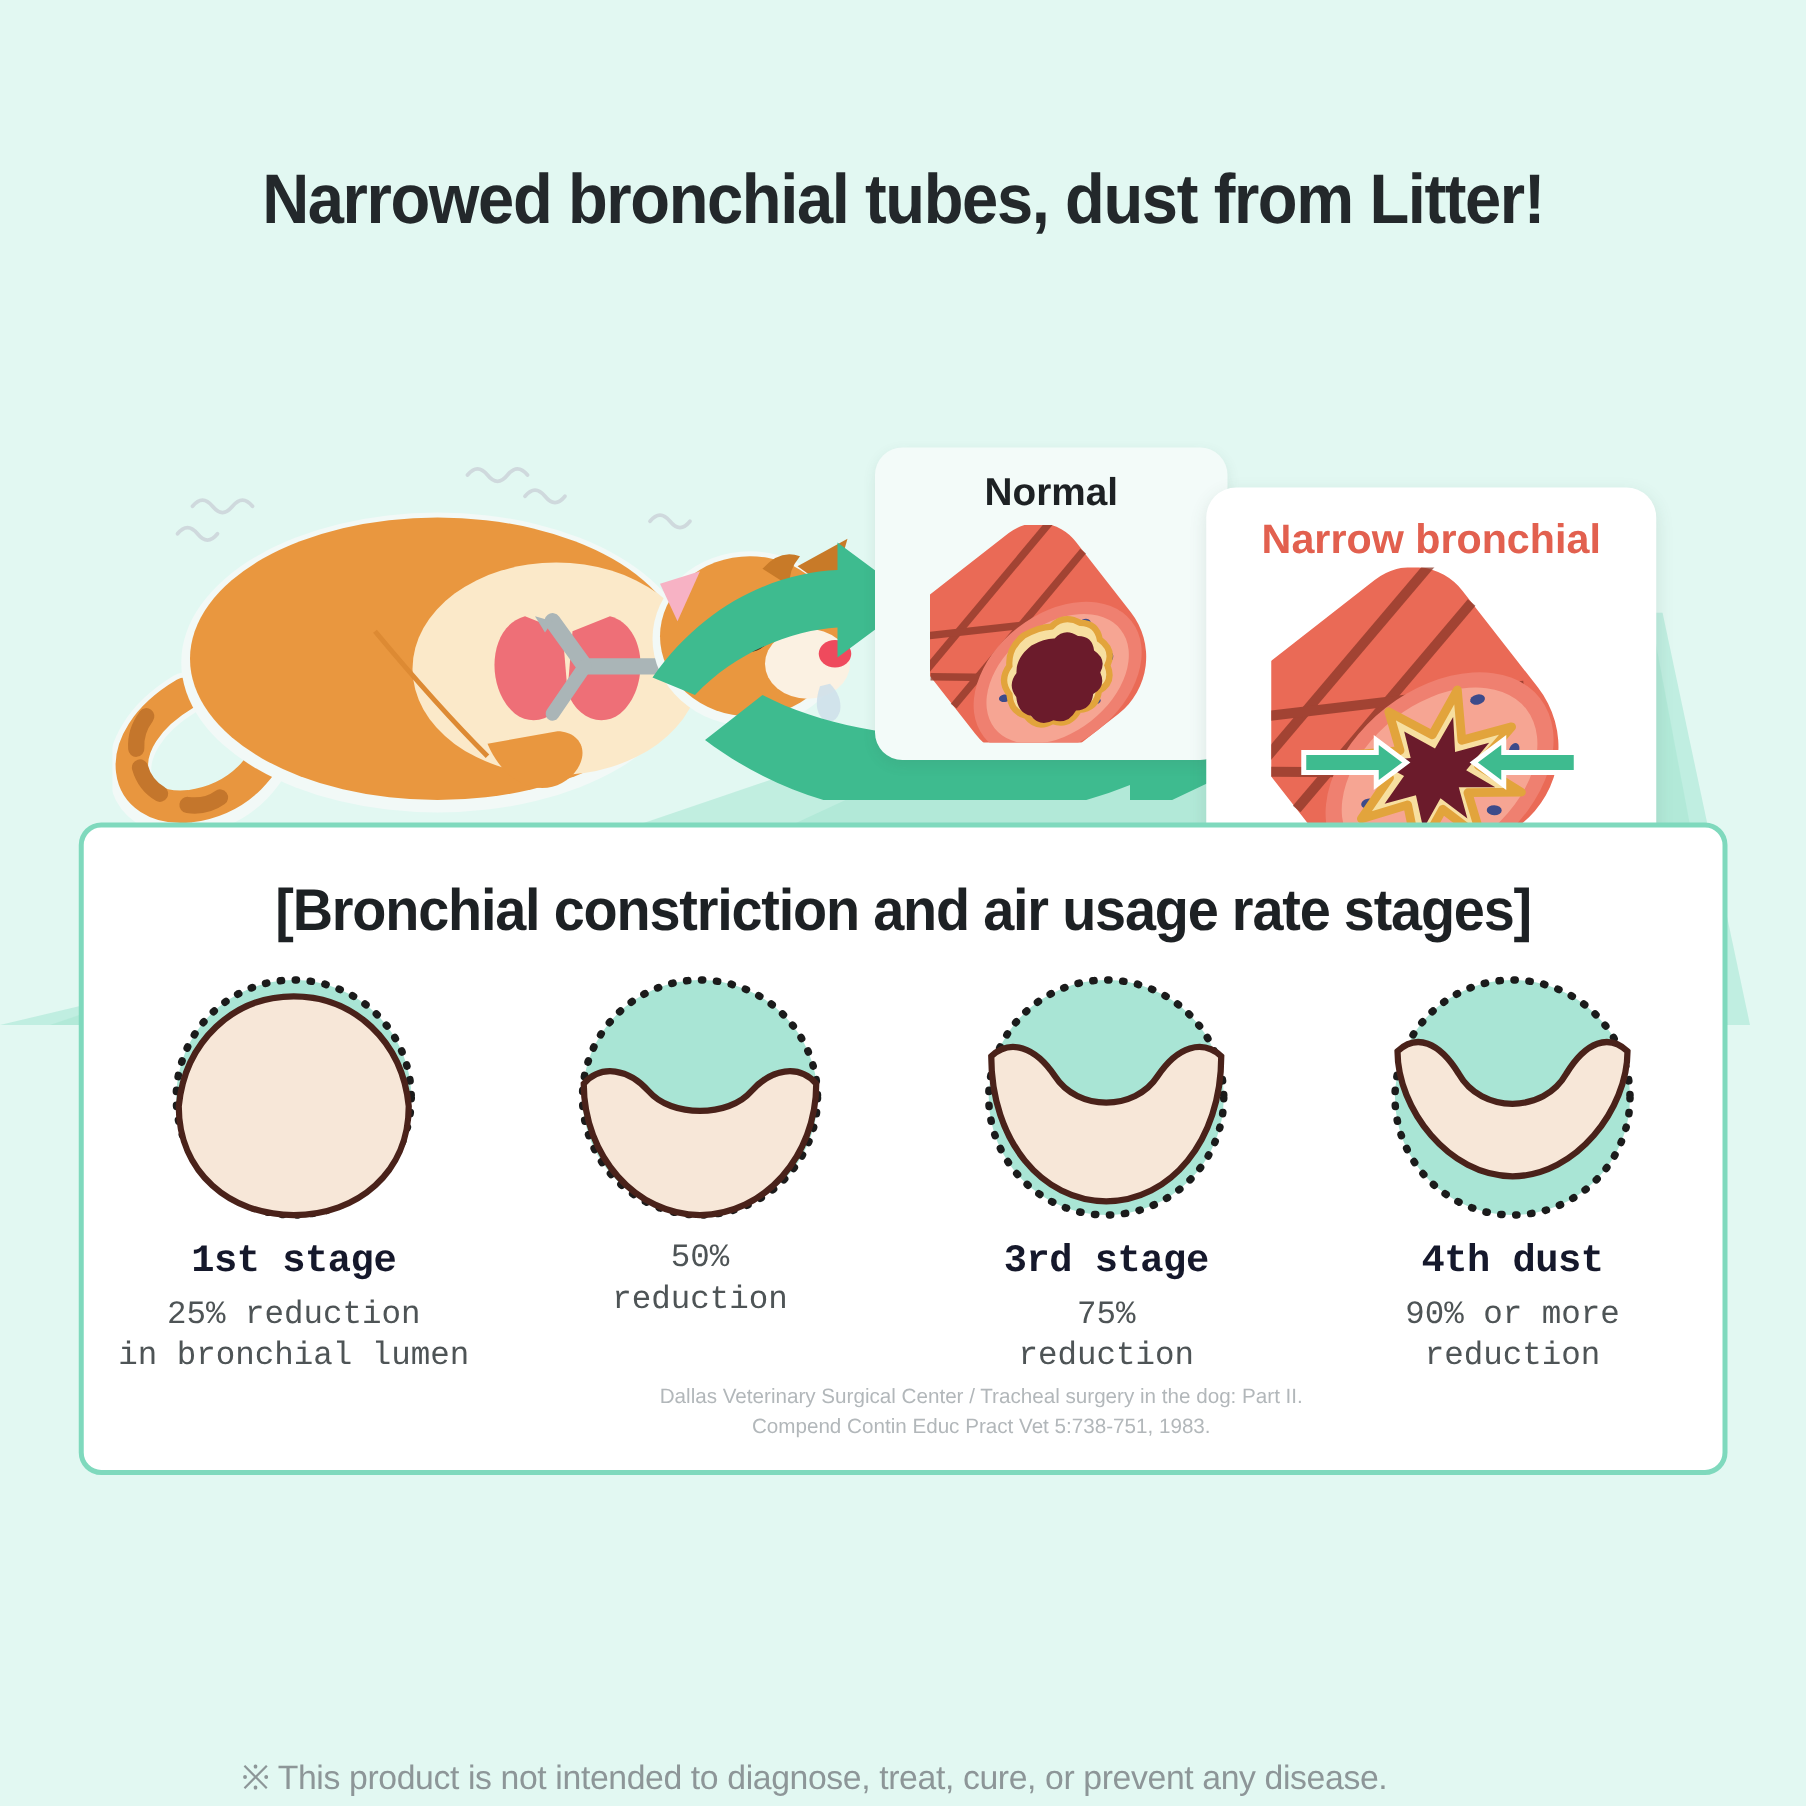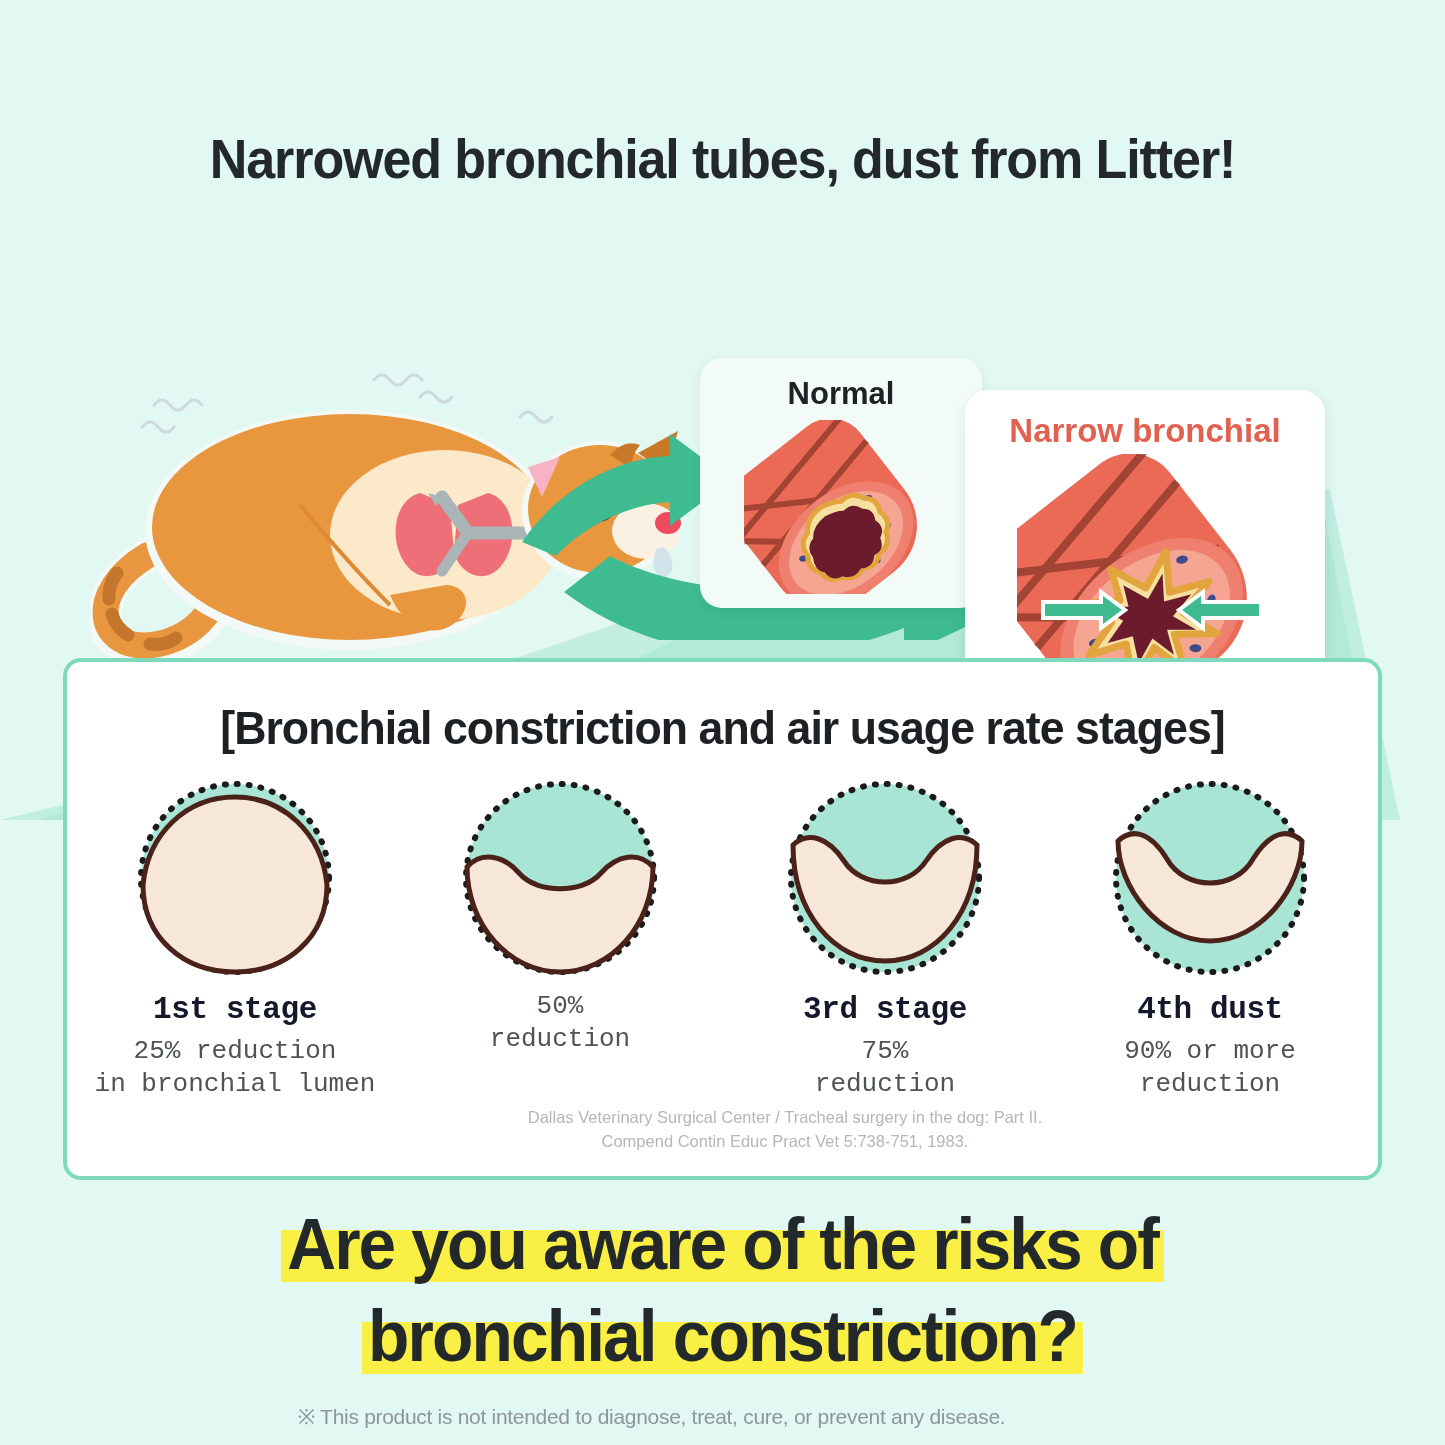--- a/index.html
+++ b/index.html
@@ -211,21 +211,21 @@
     z-index: -1;
   }
   .cta-line-2 { margin-top: 14px; }
 
   .disclaimer {
     position: absolute;
     left: 0;
     top: 1362px;
     width: 1303px;
     text-align: center;
-    font-size: 21px;
+    font-size: 27px;
     color: #8d9698;
     letter-spacing: -0.3px;
     white-space: nowrap;
   }
 </style>
 </head>
 <body>
 
 <div id="root">
 
@@ -435,24 +435,16 @@
         <div class="stage-desc">90% or more
 reduction</div>
       </div>
 
     </div>
 
     <div class="citation">Dallas Veterinary Surgical Center / Tracheal surgery in the dog: Part II.
 Compend Contin Educ Pract Vet 5:738-751, 1983.</div>
   </div>
 
-  <div class="cta">
-    <span class="cta-line">
-      <span class="hl">Are you aware of the risks of</span>
-    </span>
-    <span class="cta-line cta-line-2">
-      <span class="hl">bronchial constriction?</span>
-    </span>
-  </div>
 
   <div class="disclaimer">※ This product is not intended to diagnose, treat, cure, or prevent any disease.</div>
 
 </div>
 
 </body></html>

